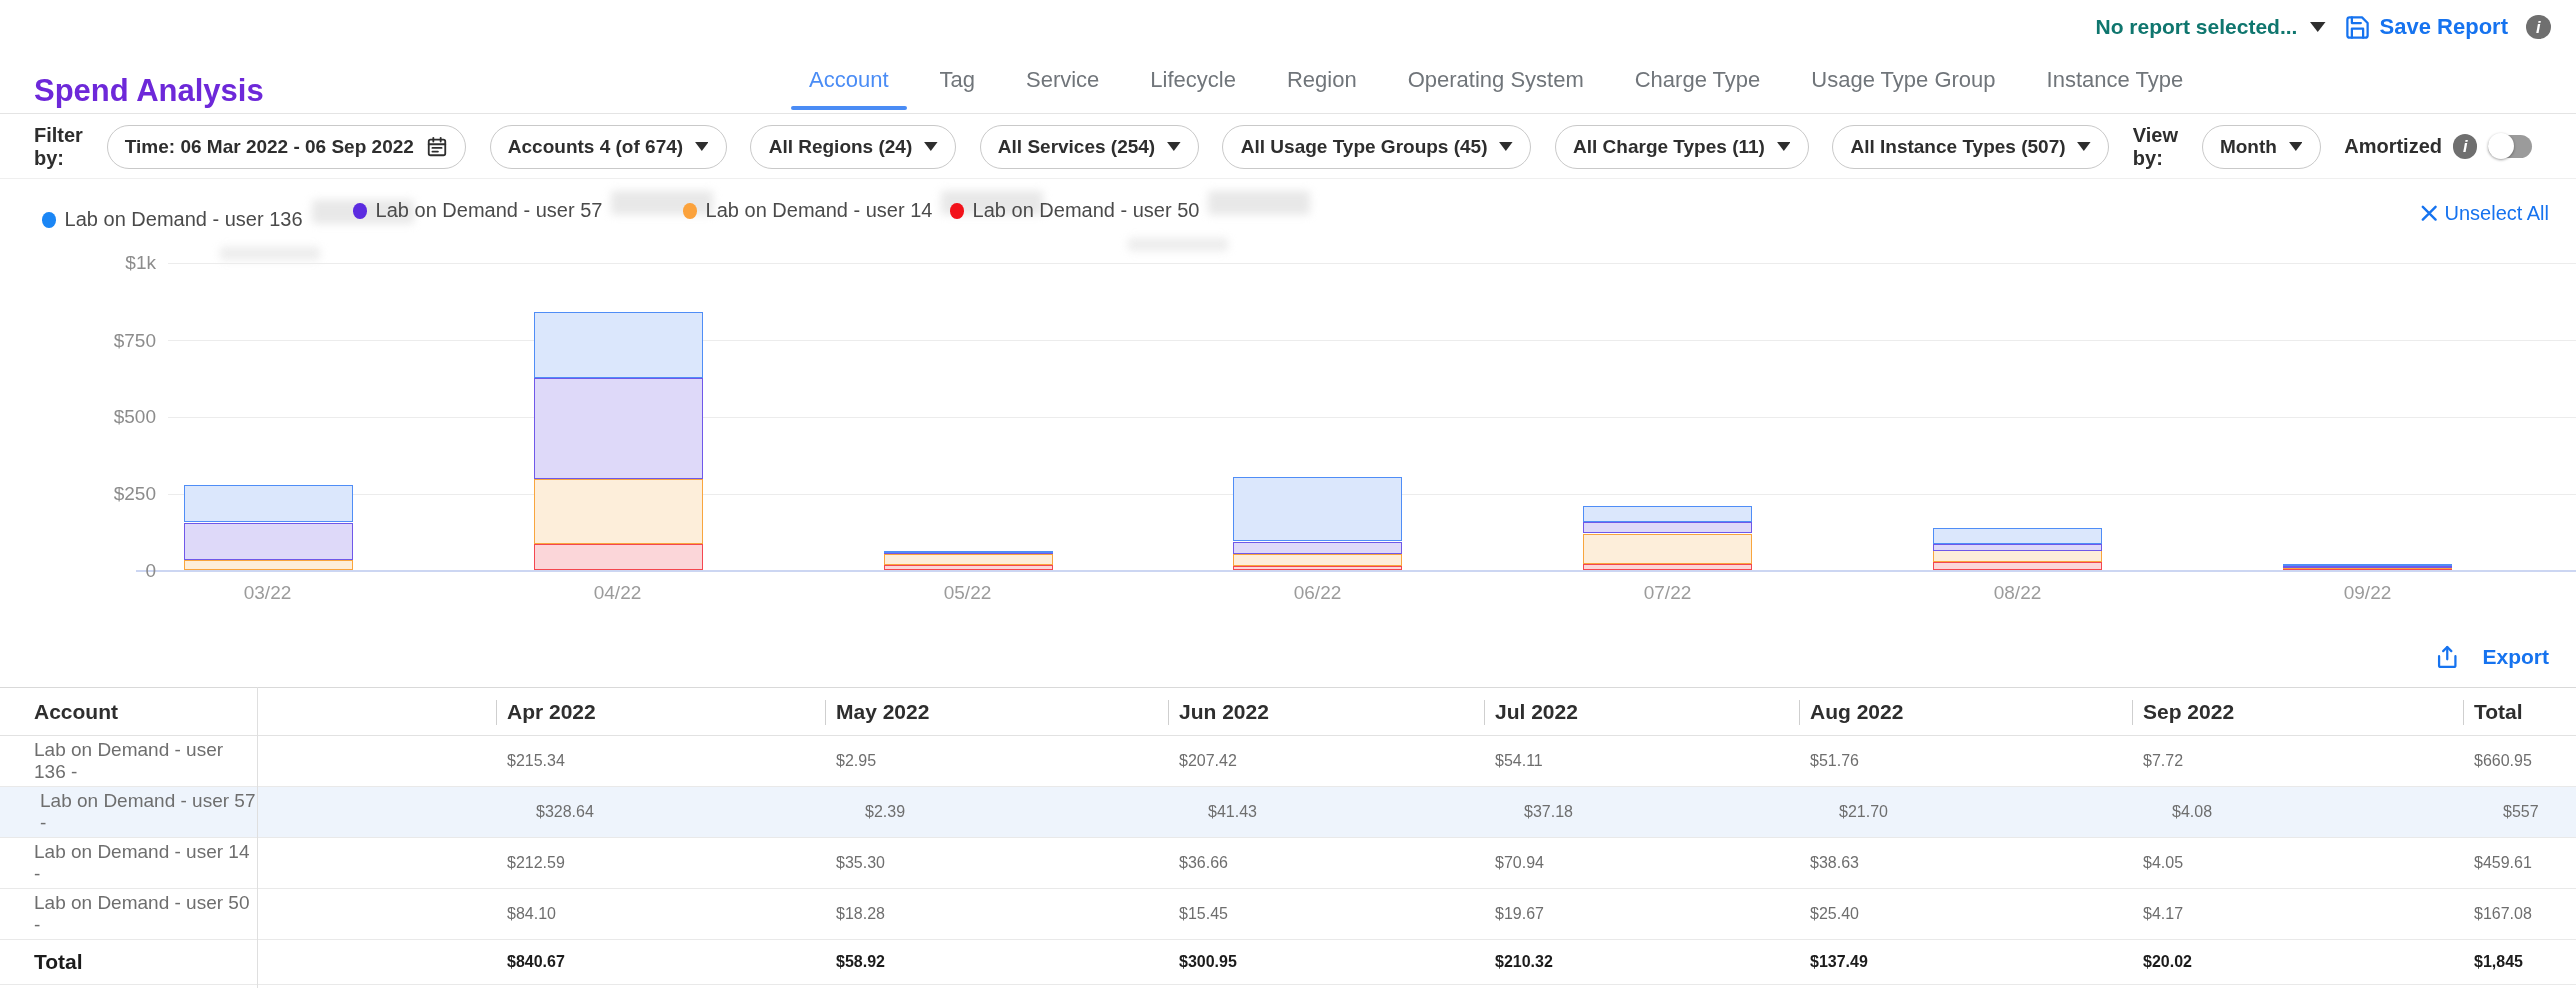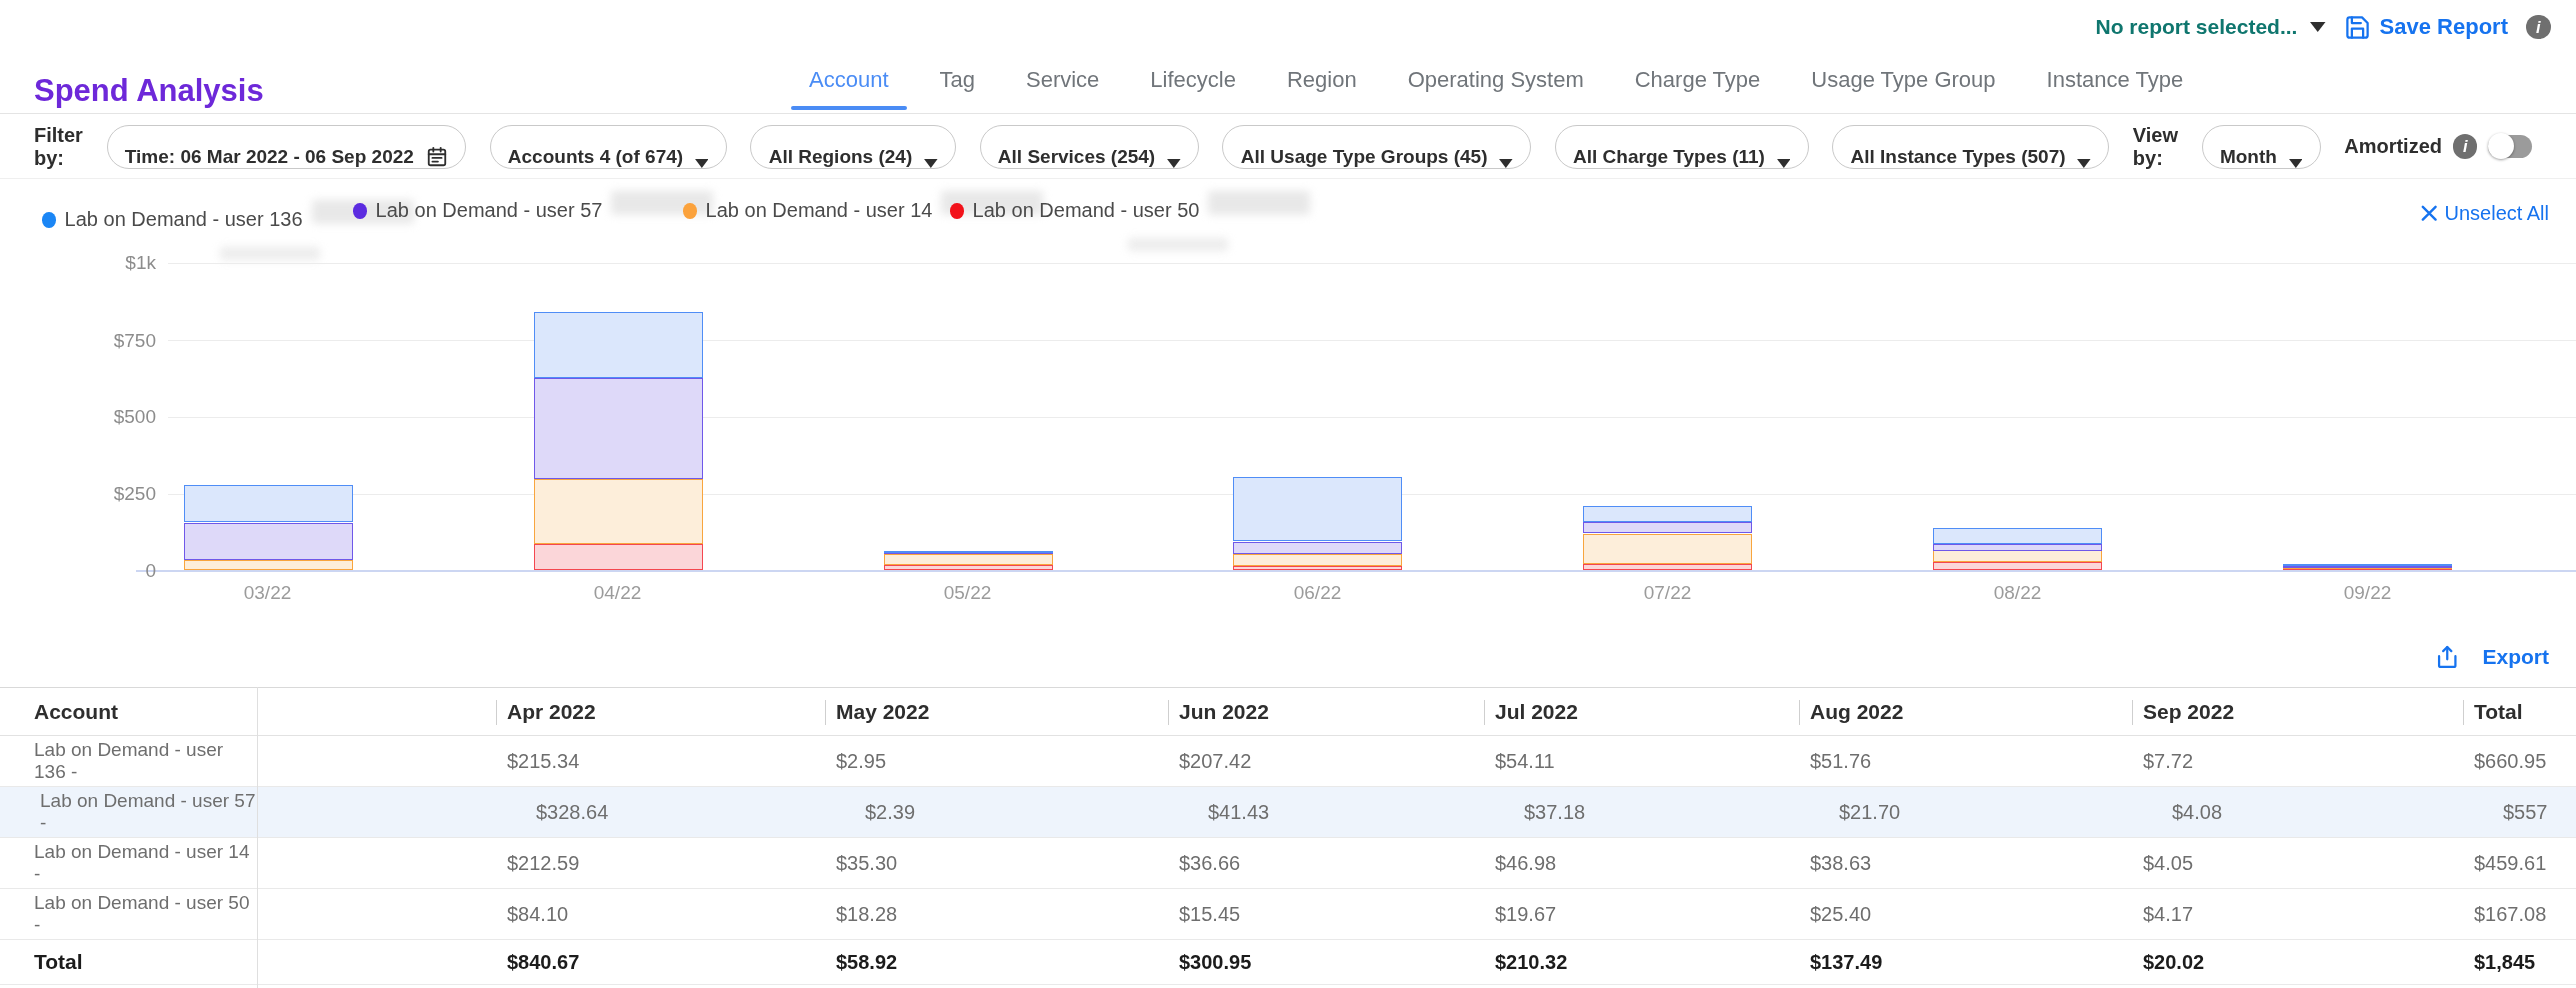--- a/index.html
+++ b/index.html
@@ -16,21 +16,21 @@
   .page-title { position: absolute; left: 34px; top: 73px; font-size: 31px; font-weight: 600; color: #6d28d9; }
   .tabs { position: absolute; left: 809px; top: 0; height: 113px; display: flex; align-items: flex-end; padding-bottom: 20px; gap: 51px; }
   .tab { position: relative; font-size: 22px; color: #70757a; cursor: pointer; white-space: nowrap; }
   .tab.active { color: #4a8cf5; }
   .tab.active::after { content: ""; position: absolute; left: -18px; right: -18px; bottom: -17.3px; height: 4.5px; border-radius: 2.7px; background: #4a8cf5; }
   .divider1 { position: absolute; top: 113px; left: 0; width: 100%; height: 0.9px; background: #e4e4e4; }
 
   
   .filter-bar { position: absolute; top: 114px; left: 0; right: 0; height: 65px; display: flex; align-items: center; padding: 0 25.5px 0 34px; gap: 23.6px; }
   .filter-label { font-size: 20px; font-weight: 700; color: #2e2e2e; }
-  .pill { display: flex; align-items: flex-end; gap: 11.8px; height: 44px; padding: 0 17.3px; border: 1.8px solid #c9c9c9; border-radius: 23px; background: #fff; font-size: 19px; font-weight: 700; color: #2e2e2e; cursor: pointer; white-space: nowrap; }
+  .pill { display: flex; align-items: center; gap: 11.8px; height: 44px; padding: 0 17.3px; border: 1.8px solid #c9c9c9; border-radius: 23px; background: #fff; font-size: 19px; font-weight: 700; color: #2e2e2e; cursor: pointer; white-space: nowrap; }
   .caret { flex: 0 0 auto; }
   .viewby-label, .amortized-label { font-size: 20px; font-weight: 700; color: #2e2e2e; }
   .amort-group { display: flex; align-items: center; gap: 11px; }
   .toggle { position: relative; width: 44px; height: 23.6px; border-radius: 11.8px; background: #9b9b9b; cursor: pointer; }
   .toggle .knob { position: absolute; left: 0px; top: -1.8px; width: 26px; height: 26px; border-radius: 50%; background: #fff; box-shadow: 0 0.9px 2.7px rgba(0,0,0,.4); }
   .spacer { flex: 1; }
   .divider2 { position: absolute; top: 178px; left: 0; width: 100%; height: 0.9px; background: #efefef; }
 
   
   .legend-item { position: absolute; top: 199px; display: flex; align-items: center; gap: 9px; cursor: pointer; }
@@ -54,21 +54,21 @@
 
   
   .export-row { position: absolute; top: 645px; right: 27px; display: flex; align-items: flex-start; gap: 23px; color: #1673ef; font-size: 21px; font-weight: 700; cursor: pointer; }
 
   
   .table-wrap { position: absolute; top: 687px; left: 0; width: 2576px; }
   table { width: 2576px; border-collapse: collapse; table-layout: fixed; }
   thead th { height: 48px; text-align: left; font-size: 21px; font-weight: 700; color: #2e2e2e; border-top: 0.9px solid #d9d9d9; border-bottom: 0.9px solid #e2e2e2; padding: 0 0 0 11px; position: relative; vertical-align: middle; }
   th.acct-h { padding-left: 34px; }
   th.tick::before { content: ""; position: absolute; left: 0; top: 11.8px; width: 0.9px; height: 25.5px; background: #cfcfcf; }
-  tbody td { height: 51px; font-size: 20px; color: #6e6e6e; padding: 0 0 0 11px; border-bottom: 0.9px solid #e9e9e9; vertical-align: middle; }
+  tbody td { height: 51px; font-size: 16px; color: #6e6e6e; padding: 0 0 0 11px; border-bottom: 0.9px solid #e9e9e9; vertical-align: middle; }
   td.acct { padding-left: 34px; font-size: 19px; }
   tr.striped td { background: #eef4fc; padding-left: 40px; }
   .acct-name { display: block; line-height: 22px; }
   .acct-blur { width: 87px; height: 14.5px; margin-top: 4.5px; border-radius: 2.7px; background: #dcdcdc; filter: blur(3.6px); opacity: .65; }
   tr.total-row td { height: 45px; border-top: 1.8px solid #8f8f8f; font-weight: 700; color: #1c1c1c; border-bottom: 0.9px solid #e9e9e9; }
   tr.total-row td.acct { font-size: 21px; }
   .acct-col-divider { position: absolute; left: 257px; top: 0; width: 0.9px; height: 302px; background: #dfdfdf; }
 
   svg { display: block; }
 </style>
@@ -339,21 +339,21 @@
         </tr>
         <tr>
           <td class="acct">
             <span class="acct-name">Lab on Demand - user 14 -</span>
             <span class="acct-blur"></span>
           </td>
           <td></td>
           <td>$212.59</td>
           <td>$35.30</td>
           <td>$36.66</td>
-          <td>$46.98</td>
+          <td>$70.94</td>
           <td>$38.63</td>
           <td>$4.05</td>
           <td>$459.61</td>
         </tr>
         <tr>
           <td class="acct">
             <span class="acct-name">Lab on Demand - user 50 -</span>
             <span class="acct-blur"></span>
           </td>
           <td></td>

